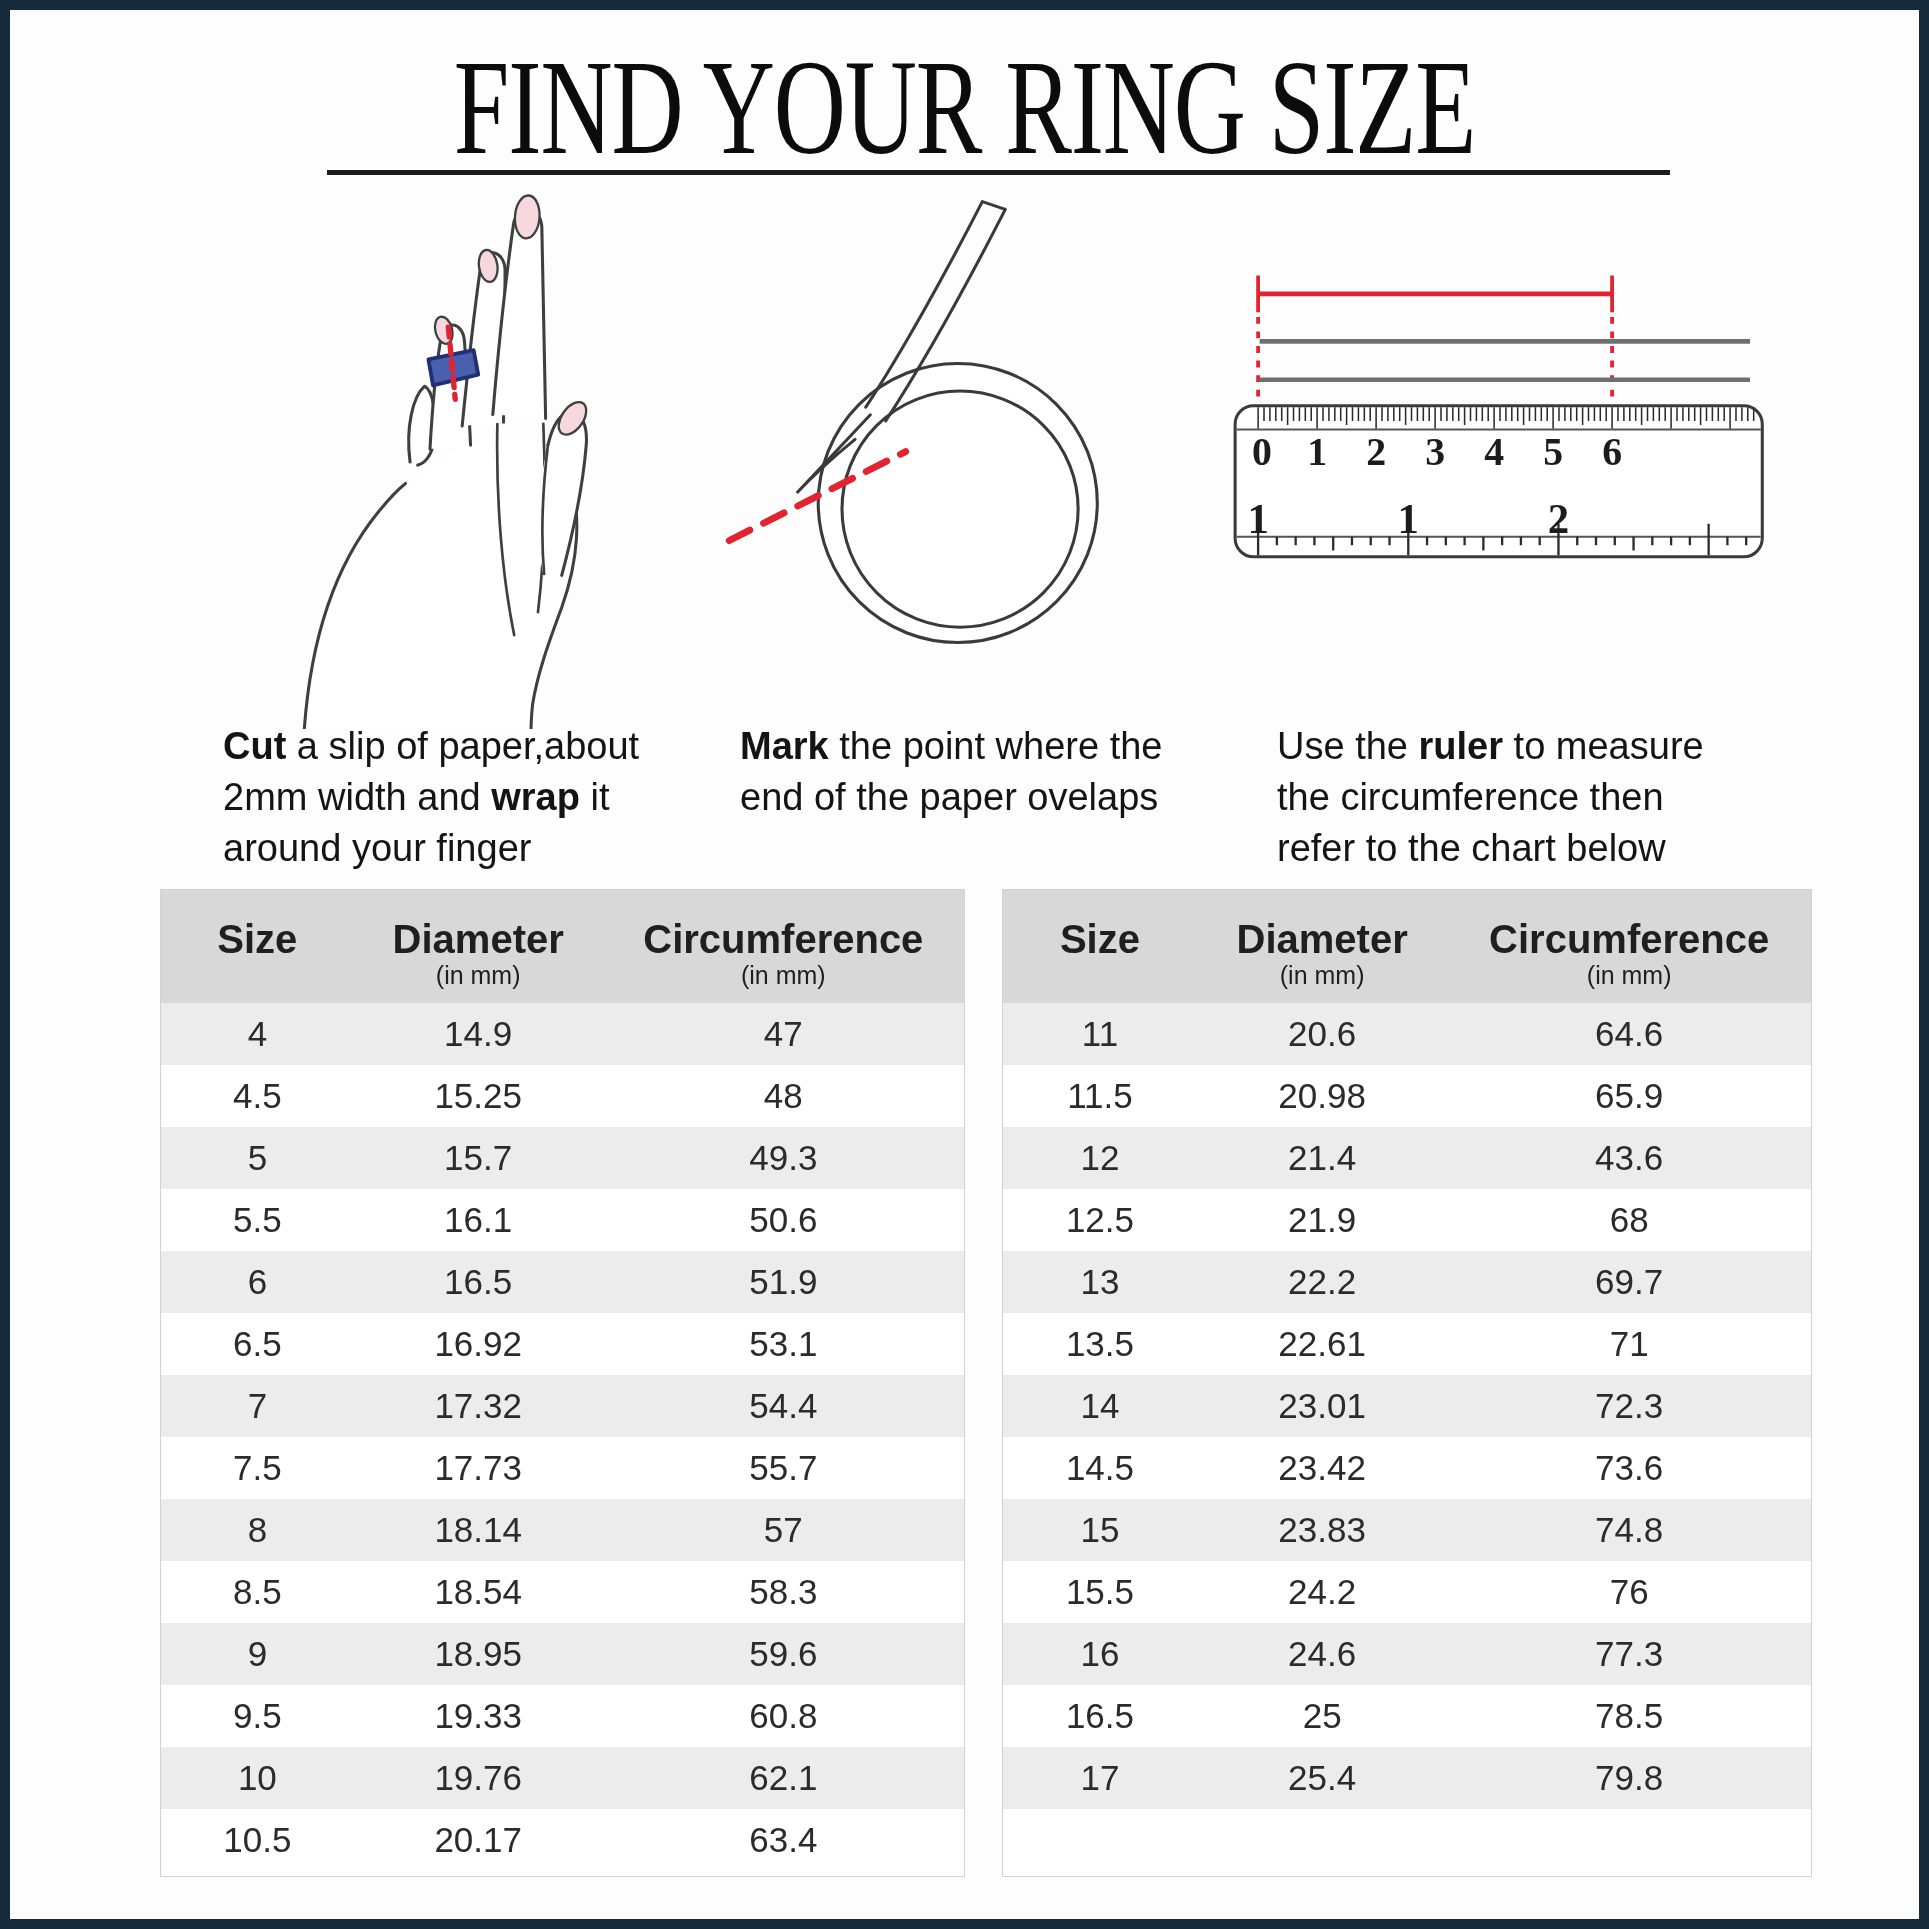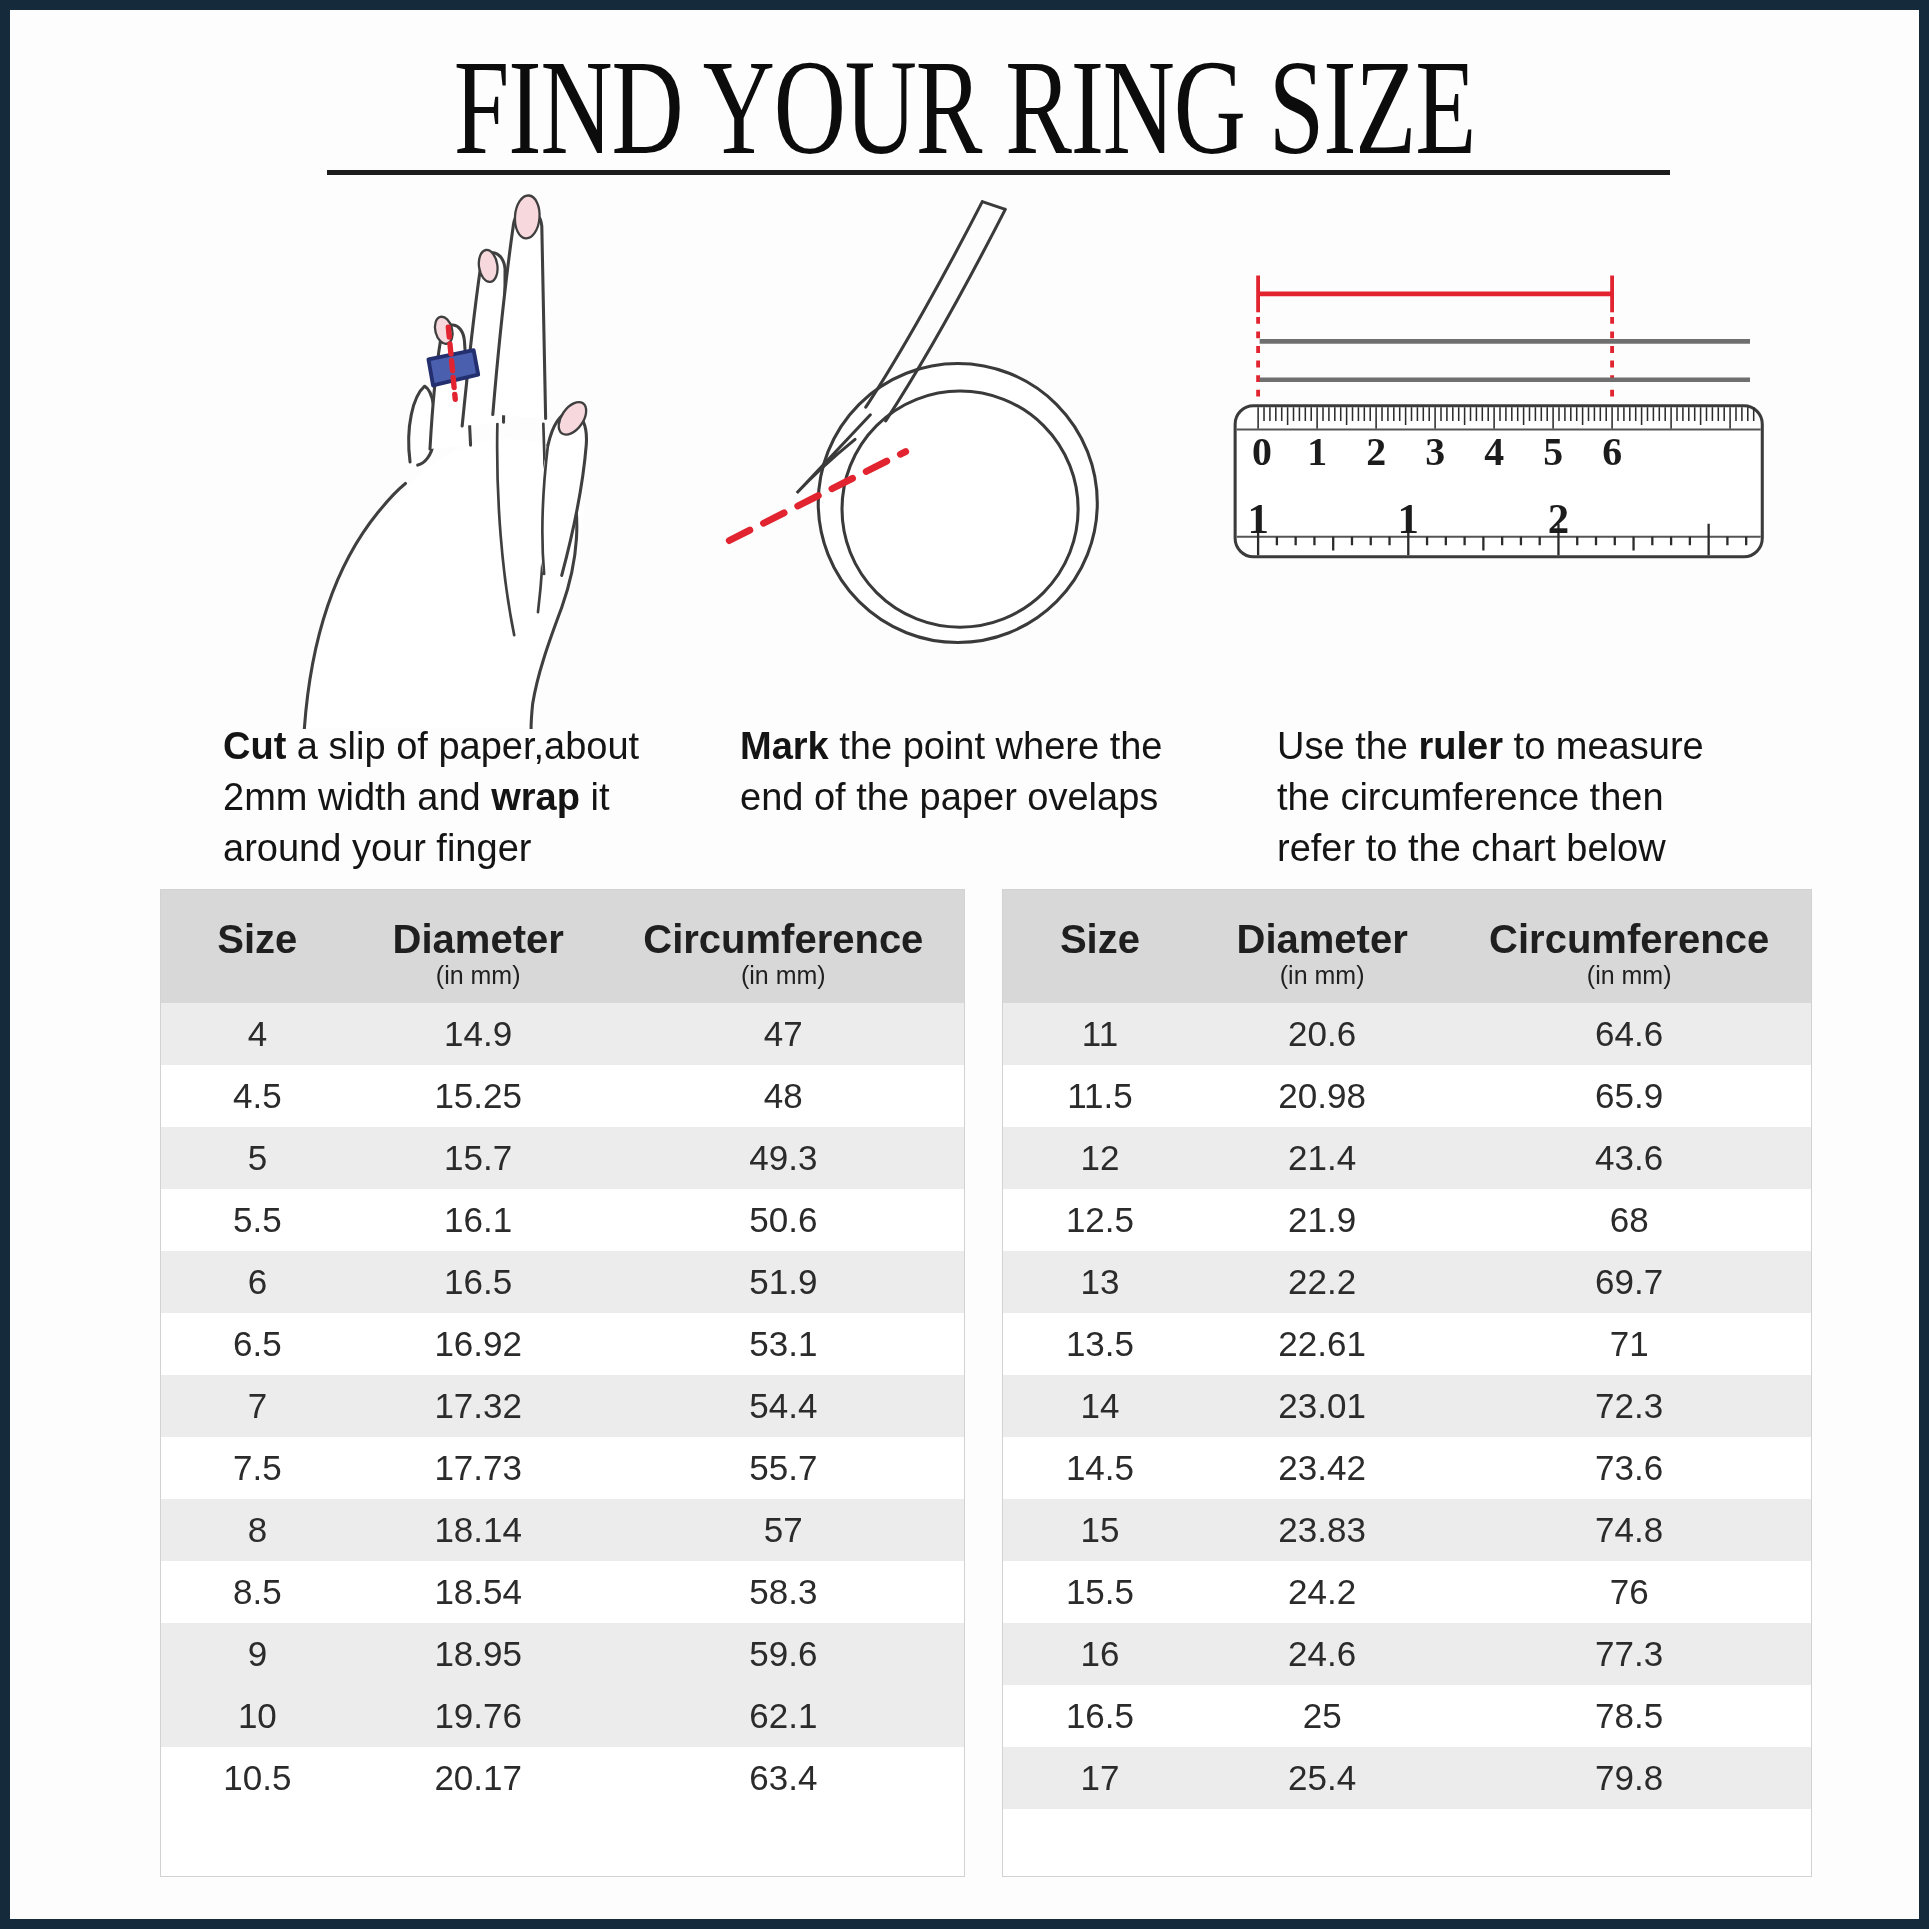--- a/index.html
+++ b/index.html
@@ -206,20 +206,25 @@
         <div class="trow">
           <div class="tcell c0">8.5</div>
           <div class="tcell c1">18.54</div>
           <div class="tcell c2">58.3</div>
         </div>
         <div class="trow alt">
           <div class="tcell c0">9</div>
           <div class="tcell c1">18.95</div>
           <div class="tcell c2">59.6</div>
         </div>
+        <div class="trow">
+          <div class="tcell c0">9.5</div>
+          <div class="tcell c1">19.33</div>
+          <div class="tcell c2">60.8</div>
+        </div>
         <div class="trow alt">
           <div class="tcell c0">10</div>
           <div class="tcell c1">19.76</div>
           <div class="tcell c2">62.1</div>
         </div>
         <div class="trow">
           <div class="tcell c0">10.5</div>
           <div class="tcell c1">20.17</div>
           <div class="tcell c2">63.4</div>
         </div>

